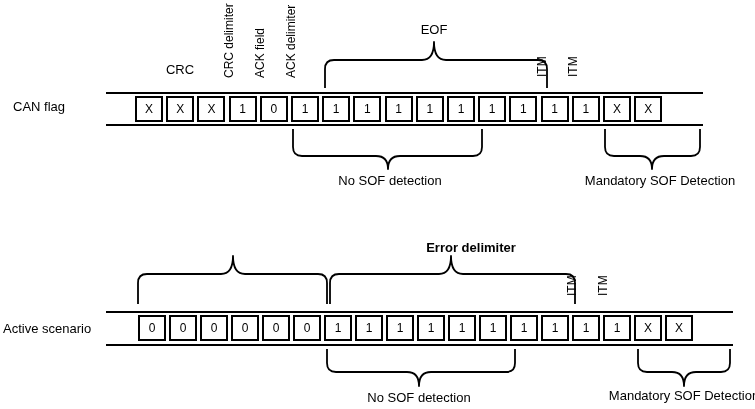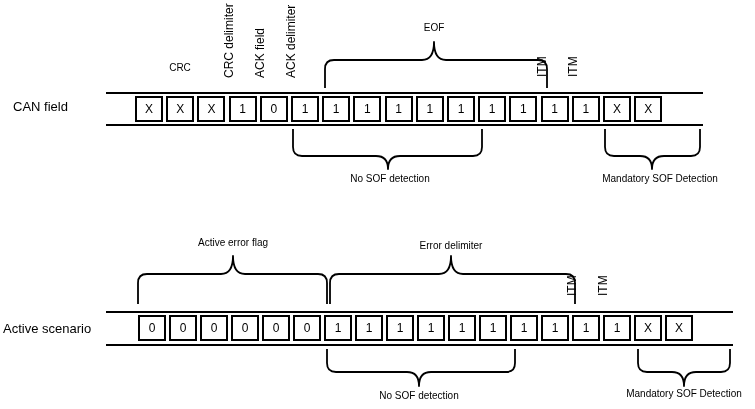--- a/index.html
+++ b/index.html
@@ -15,37 +15,37 @@
   }
   .cellrow { position:absolute; }
   .bit-cell {
     position:absolute; top:0; width:28px; height:26px;
     box-sizing:border-box; border:2px solid #000; background:#fff;
     display:flex; align-items:center; justify-content:center;
     font-size:12px; line-height:1;
   }
   .rowlabel { position:absolute; font-size:13px; white-space:nowrap; }
   .hlabel {
-    position:absolute; font-size:10px; white-space:nowrap;
+    position:absolute; font-size:13px; white-space:nowrap;
     transform:translateX(-50%);
   }
   .vlabel {
     position:absolute; font-size:12px; height:14px; line-height:14px;
     white-space:nowrap; transform:rotate(-90deg);
     transform-origin:left bottom;
   }
   svg.overlay { position:absolute; left:0; top:0; }
   .brace { fill:none; stroke:#000; stroke-width:1.8; stroke-linejoin:round; }
 </style>
 </head>
 <body>
 
 <div class="canvas">
 
-  <div class="rowlabel" style="left:13px; top:99px;">CAN field</div>
+  <div class="rowlabel" style="left:13px; top:99px;">CAN flag</div>
 
   <div class="rails" style="left:106px; top:92px; width:597px; height:34px;"></div>
 
   <div class="cellrow" style="left:135px; top:96px;">
       <div class="bit-cell" style="left: 0px;">X</div>
       <div class="bit-cell" style="left: 31.2px;">X</div>
       <div class="bit-cell" style="left: 62.4px;">X</div>
       <div class="bit-cell" style="left: 93.6px;">1</div>
       <div class="bit-cell" style="left: 124.8px;">0</div>
       <div class="bit-cell" style="left: 156px;">1</div>
@@ -91,22 +91,21 @@
       <div class="bit-cell" style="left: 310px;">1</div>
       <div class="bit-cell" style="left: 341px;">1</div>
       <div class="bit-cell" style="left: 372px;">1</div>
       <div class="bit-cell" style="left: 403px;">1</div>
       <div class="bit-cell" style="left: 434px;">1</div>
       <div class="bit-cell" style="left: 465px;">1</div>
       <div class="bit-cell" style="left: 496px;">X</div>
       <div class="bit-cell" style="left: 527px;">X</div>
     </div>
 
-  <div class="hlabel" style="left:233px; top:237px;">Active error flag</div>
-  <div class="hlabel" style="left:451px; top:240px;">Error delimiter</div>
+  <div class="hlabel" style="left:471px; top:240px;font-weight:bold;">Error delimiter</div>
   <div class="vlabel" style="left:579px; top:282px;">ITM</div>
   <div class="vlabel" style="left:610px; top:282px;">ITM</div>
 
   <div class="hlabel" style="left:419px; top:390px;">No SOF detection</div>
   <div class="hlabel" style="left:684px; top:388px;">Mandatory SOF Detection</div>
 
   <svg class="overlay" width="755" height="409" viewBox="0 0 755 409">
 
     <path class="brace" d="M 325 88 L 325 69 Q 325 60 334 60 L 422 60 Q 434 60 434 42 Q 434 60 446 60 L 538 60 Q 547 60 547 69 L 547 88"></path>
 

